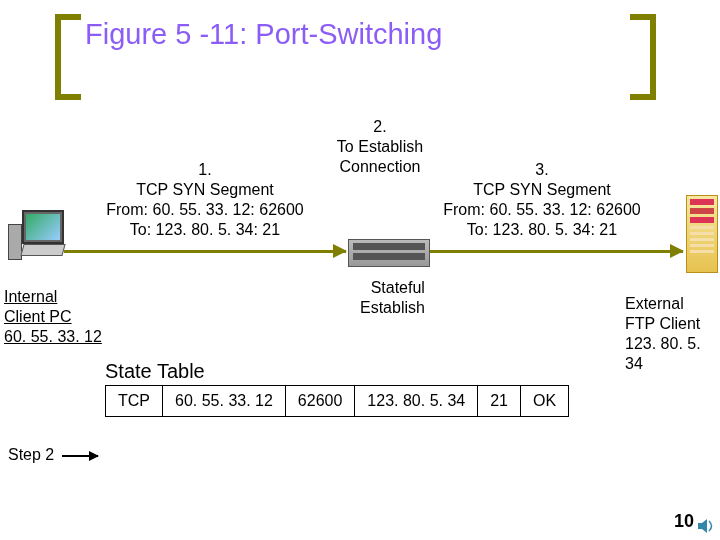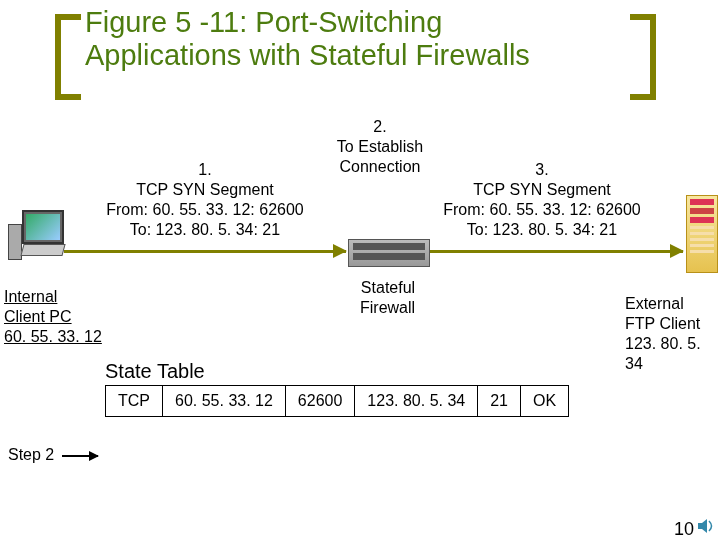--- a/index.html
+++ b/index.html
@@ -9,24 +9,24 @@
     background: #fff;
     font-family: Arial, Helvetica, sans-serif;
     position: relative;
     overflow: hidden;
   }
 
   
   .title {
     position: absolute;
     left: 85px;
-    top: 6px;
+    top: 18px;
     font-size: 29px;
     font-weight: 400;
-    color: #4d7c0f;
+    color: #8b5cf6;
     line-height: 1.15;
   }
 
   
   .bracket {
     position: absolute;
     width: 20px;
     height: 74px;
     border-top: 6px solid #808000;
     border-bottom: 6px solid #808000;
@@ -114,36 +114,35 @@
   }
   table.state th, table.state td{
     border:1px solid #000; padding:6px 12px; text-align:center;
   }
 
   .step2{
     position:absolute;left:8px;top:446px;font-size:16px;
   }
 
   .pagenum{
-    position:absolute; right:26px; bottom:0; font-size:18px;
+    position:absolute; right:26px; bottom:8px; font-size:18px;font-weight:bold;
   }
   .speaker{
     position:absolute; right:4px; bottom:6px; width:18px;height:16px;
   }
   .speaker svg{display:block;}
 </style>
 </head>
 <body>
 
 <div class="bracket left"></div>
 <div class="bracket right"></div>
 
 <div class="title">
   <span>Figure 5 -11: Port-Switching</span><br>
-  <span>Applications with Stateful Firewalls</span>
 </div>
 
 <div class="pc">
   <div class="tower"></div>
   <div class="monitor"></div>
   <div class="kbd"></div>
 </div>
 
 <div class="firewall"></div>
 
@@ -187,21 +186,21 @@
 </div>
 
 <div class="label" style="left:4px;top:287px;text-decoration:underline;">
   <span>Internal</span><br>
   <span>Client PC</span><br>
   <span>60. 55. 33. 12</span>
 </div>
 
 <div class="label" style="left:360px;top:278px;text-align:right;">
   <span>Stateful</span><br>
-  <span>Firewall</span>
+  <span>Establish</span>
 </div>
 
 <div class="label" style="left:625px;top:286px;text-align:left;margin-top:8px;">
   <span>External</span><br>
   <span>FTP Client</span><br>
   <span>123. 80. 5. 34</span>
 </div>
 
 <div class="state-title">State Table</div>
 

